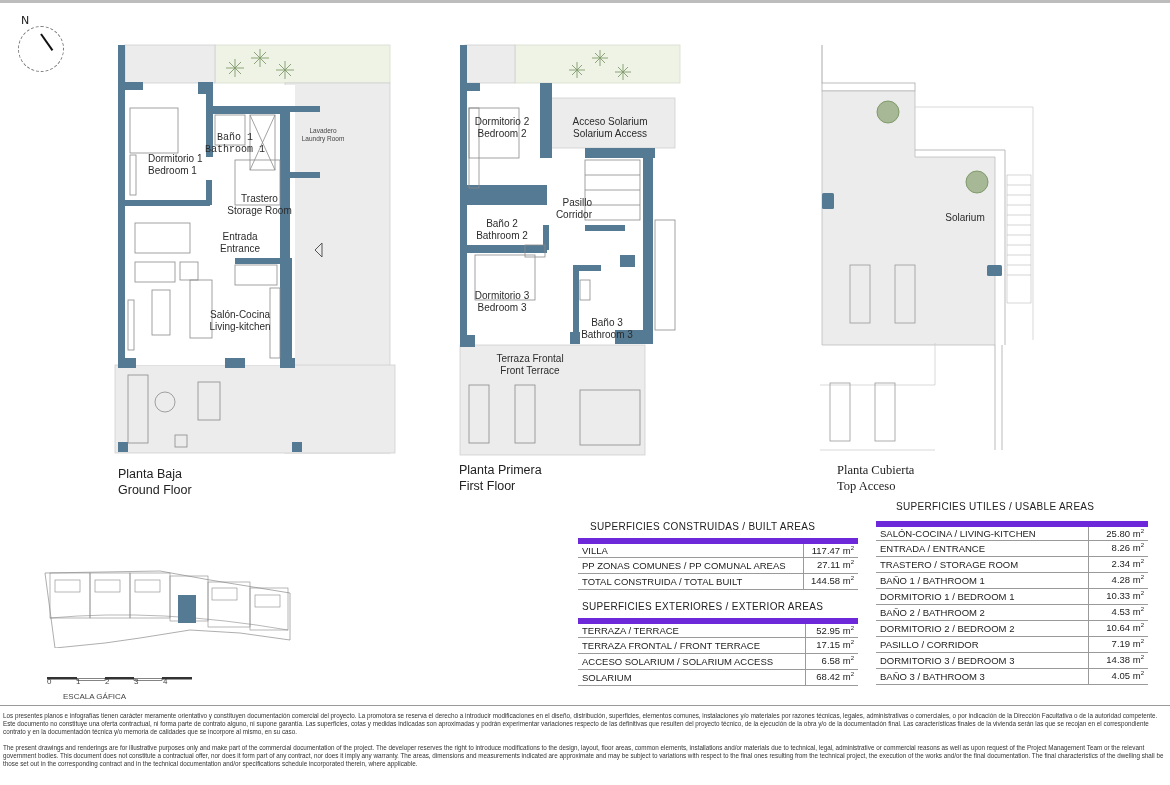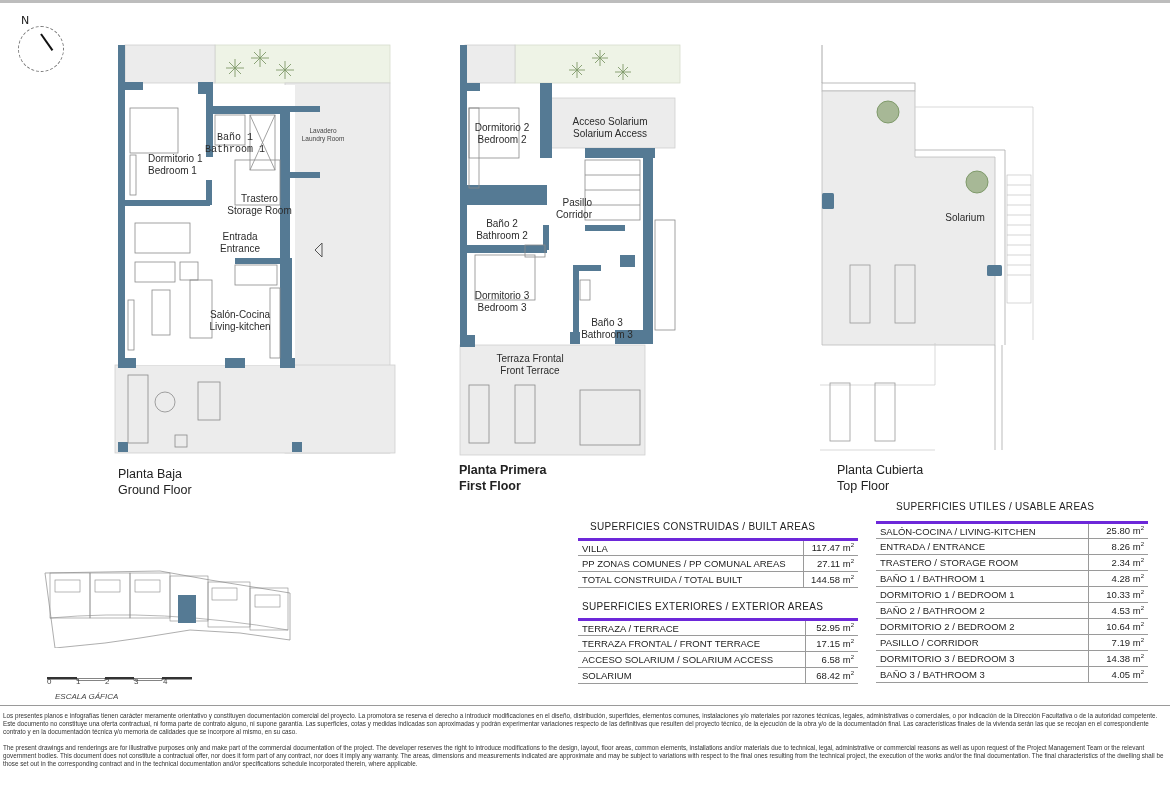--- a/index.html
+++ b/index.html
@@ -13,29 +13,29 @@
 
   .plan { position: absolute; }
   .plan svg { display: block; }
   .room-label { position: absolute; text-align: center; font-size: 10px; line-height: 12px; color: #2b2b2b; white-space: nowrap; font-family: "Liberation Sans", sans-serif; }
   .room-label.small { font-size: 6.5px; line-height: 8px; color: #444; }
   .floor-title { position: absolute; font-size: 12.5px; line-height: 16px; color: #222; font-family: "Liberation Sans", sans-serif; }
 
   .tbl-title { position: absolute; font-size: 10px; letter-spacing: 0.3px; color: #222; font-family: "Liberation Sans", sans-serif; white-space: nowrap; }
   table.areas { position: absolute; border-collapse: collapse; font-family: "Liberation Sans", sans-serif; font-size: 9.5px; color: #222; }
   table.areas td { height: 16px; padding: 0 4px; border-bottom: 1px solid #9a9a9a; white-space: nowrap; }
-  table.areas tr:first-child td { border-top: 3px solid #6d28d9; }
+  table.areas tr:first-child td { border-top: 6px solid #6d28d9; }
   table.areas td.val { text-align: right; border-left: 1px solid #9a9a9a; }
   sup { font-size: 6px; }
 
   .minimap { position: absolute; left: 40px; top: 568px; width: 255px; height: 80px; }
   .scalebar { position: absolute; left: 47px; top: 669px; }
   .scalebar .nums { position: absolute; top: 8px; left: 0; width: 170px; font-size: 8px; color: #444; font-family: "Liberation Sans", sans-serif; }
   .scalebar .nums span { position: absolute; }
-  .scale-caption { position: absolute; left: 55px; top: 692px; font-size: 8px; color: #444; font-family: "Liberation Sans", sans-serif; font-style: italic; }
+  .scale-caption { position: absolute; left: 63px; top: 692px; font-size: 8px; color: #444; font-family: "Liberation Sans", sans-serif; }
   .divider { position: absolute; left: 0; top: 705px; width: 1170px; height: 1px; background: #9a9a9a; }
   .disclaimer { position: absolute; left: 3px; width: 1165px; font-size: 6.3px; line-height: 8.2px; color: #333; font-family: "Liberation Sans", sans-serif; }
 </style>
 </head>
 <body>
 
 <div class="topline"></div>
 
 <div class="compass">
   <span class="n">N</span>
@@ -201,21 +201,21 @@
       <line x1="130" y1="165" x2="185" y2="165"></line>
       <rect x="200" y="180" width="20" height="110"></rect>
       <rect x="20" y="215" width="60" height="45"></rect>
       <rect x="70" y="205" width="20" height="12"></rect>
       <rect x="125" y="240" width="10" height="20"></rect>
       <rect x="14" y="345" width="20" height="58"></rect>
       <rect x="60" y="345" width="20" height="58"></rect>
       <rect x="125" y="350" width="60" height="55"></rect>
     </g>
   </svg>
-  <div class="room-label" style="left:12px; top:82px; width:70px;">
+  <div class="room-label" style="left:12px; top:76px; width:70px;">
     <div>Dormitorio 2</div>
     <div>Bedroom 2</div>
   </div>
   <div class="room-label" style="left:105px; top:76px; width:100px;">
     <div>Acceso Solarium</div>
     <div>Solarium Access</div>
   </div>
   <div class="room-label" style="left:87px; top:157px; width:50px;text-align:right;">
     <div>Pasillo</div>
     <div>Corridor</div>
@@ -230,21 +230,21 @@
   </div>
   <div class="room-label" style="left:122px; top:277px; width:60px;">
     <div>Baño 3</div>
     <div>Bathroom 3</div>
   </div>
   <div class="room-label" style="left:25px; top:313px; width:100px;">
     <div>Terraza Frontal</div>
     <div>Front Terrace</div>
   </div>
 </div>
-<div class="floor-title" style="left:459px; top:462px;font-weight:bold;">
+<div class="floor-title" style="left:459px; top:462px;">
   <div>Planta Primera</div>
   <div>First Floor</div>
 </div>
 
 <div class="plan" style="left:815px; top:40px; width:220px; height:420px;">
   <svg width="220" height="420" viewBox="0 0 220 420">
     <line x1="7" y1="5" x2="7" y2="43" stroke="#aaa" stroke-width="1"></line>
     <rect x="7" y="43" width="93" height="8" fill="#fff" stroke="#aaa" stroke-width="0.8"></rect>
     <polygon points="7,51 100,51 100,117 180,117 180,305 7,305" fill="#ececec" stroke="#bdbdbd" stroke-width="0.8"></polygon>
     <polyline points="100,67 218,67 218,300" fill="none" stroke="#cfcfcf" stroke-width="0.8"></polyline>
@@ -277,23 +277,23 @@
       <rect x="35" y="225" width="20" height="58"></rect>
       <rect x="80" y="225" width="20" height="58"></rect>
       <rect x="15" y="343" width="20" height="58"></rect>
       <rect x="60" y="343" width="20" height="58"></rect>
     </g>
   </svg>
   <div class="room-label" style="left:120px; top:172px; width:60px;">
     <div>Solarium</div>
   </div>
 </div>
-<div class="floor-title" style="left:837px; top:462px;">
+<div class="floor-title" style="left:837px; top:462px;font-family:Liberation Serif, serif;">
   <div>Planta Cubierta</div>
-  <div>Top Floor</div>
+  <div>Top Acceso</div>
 </div>
 
 <div class="tbl-title" style="left:590px; top:521px;">SUPERFICIES CONSTRUIDAS / BUILT AREAS</div>
 <table class="areas" style="left:578px; top:538px; width:280px;">
   <tbody>
       <tr>
         <td>VILLA</td>
         <td class="val"><span>117.47 m</span><sup>2</sup></td>
       </tr>
   <tr>

